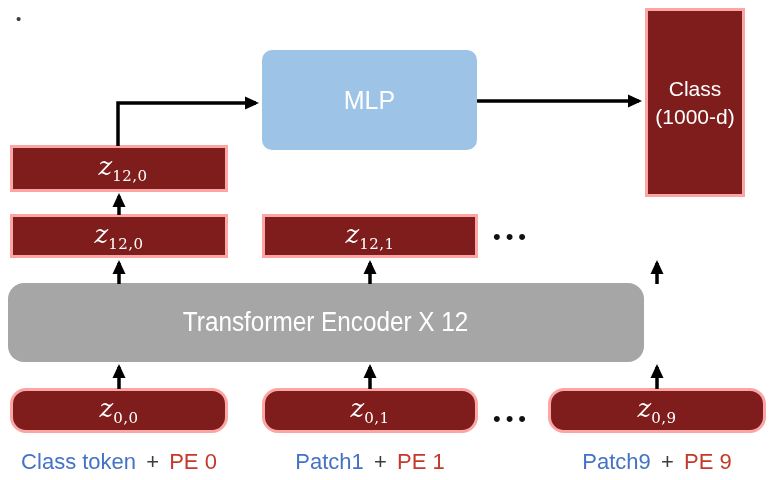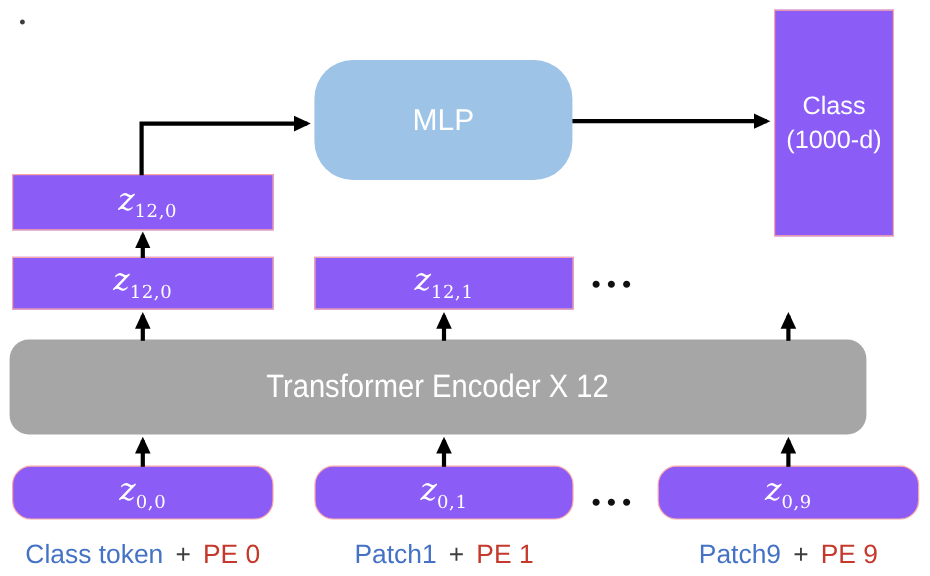--- a/index.html
+++ b/index.html
@@ -5,25 +5,25 @@
   html,body { margin:0; padding:0; background:#fff; }
   .stage {
     position:relative; width:775px; height:480px; background:#ffffff;
     font-family:"Liberation Sans", sans-serif; overflow:hidden;
   }
   .title-line { position:absolute; left:16px; top:10px; display:flex; align-items:center; color:#3d3d3d; }
   .title-line .bullet { font-size:15px; margin-right:17px; }
   .title-line .txt { font-size:22px; }
 
   .box { position:absolute; box-sizing:border-box; display:flex; align-items:center; justify-content:center; color:#ffffff; }
-  .blue { background:#8b5cf6; border:1px solid #fca5a5; }
-  .mlp  { left:262px; top:50px; width:215px; height:100px; background:#9DC3E6; border-radius:32px; font-size:25px; }
+  .blue { background:#7f1d1d; border:3px solid #fca5a5; }
+  .mlp  { left:262px; top:50px; width:215px; height:100px; background:#9DC3E6; border-radius:10px; font-size:25px; }
   .classbox { left:645px; top:8px; width:100px; height:189px; font-size:21px; line-height:1.3; text-align:center; flex-direction:column; }
   .normbox { left:10px; top:145px; width:218px; height:47px; font-size:26px; }
-  .encoder { left:8px; top:283px; width:714px; height:79px; background:#A6A6A6; border-radius:16px; font-size:27px; }
+  .encoder { left:8px; top:283px; width:636px; height:79px; background:#A6A6A6; border-radius:16px; font-size:27px; }
   .encoder .squeeze { display:inline-block; transform:scaleX(0.9); }
 
   .zrow-top { top:214px; height:44px; }
   .zrow-bot { top:388px; height:45px;border-radius:16px; }
   .c0 { left:10px;  width:218px; }
   .c1 { left:262px; width:216px;align-items:center; }
   .c2 { left:548px; width:218px; }
 
   .mathz { font-family:"DejaVu Serif", serif; font-style:italic; font-size:26px; }
   .mathz sub { font-size:15px; font-style:normal; letter-spacing:0.5px; }

